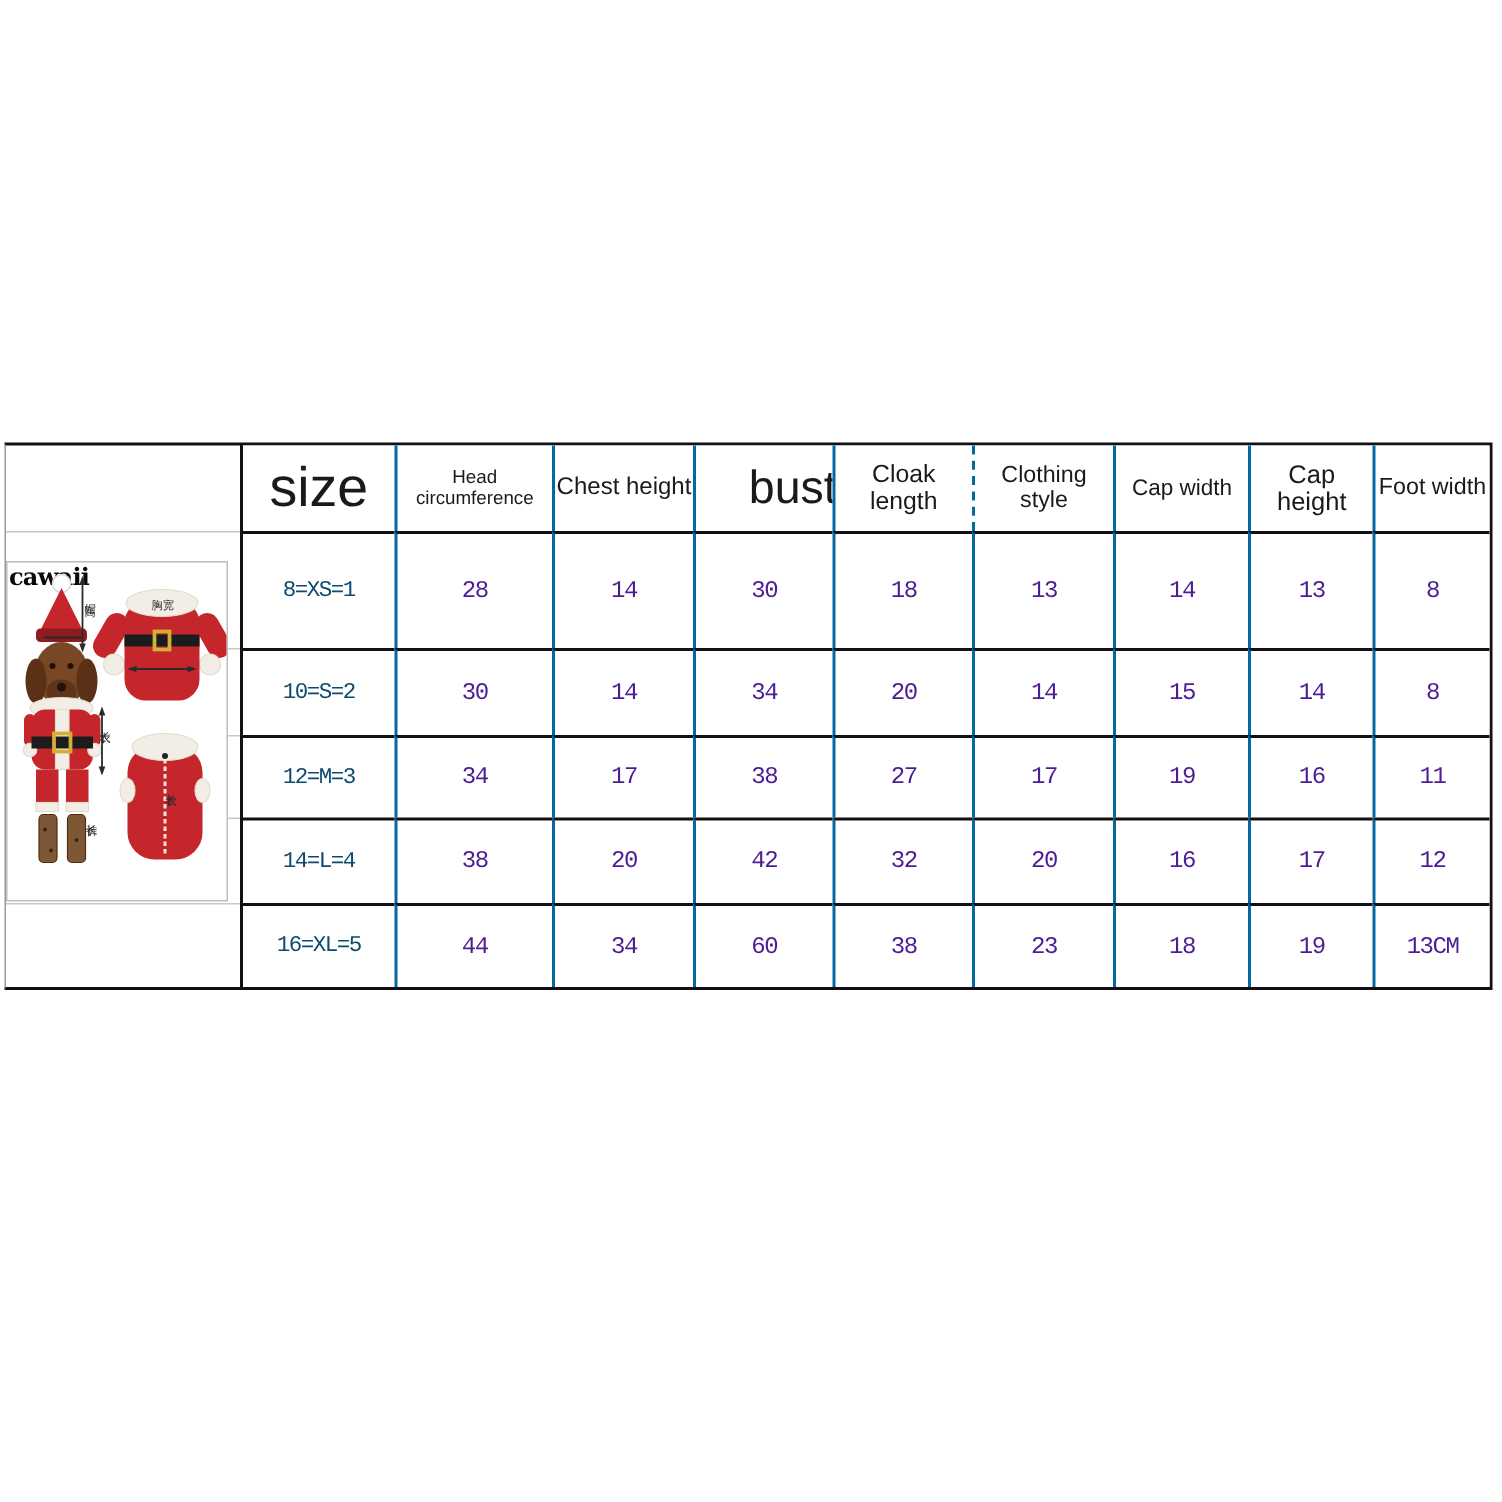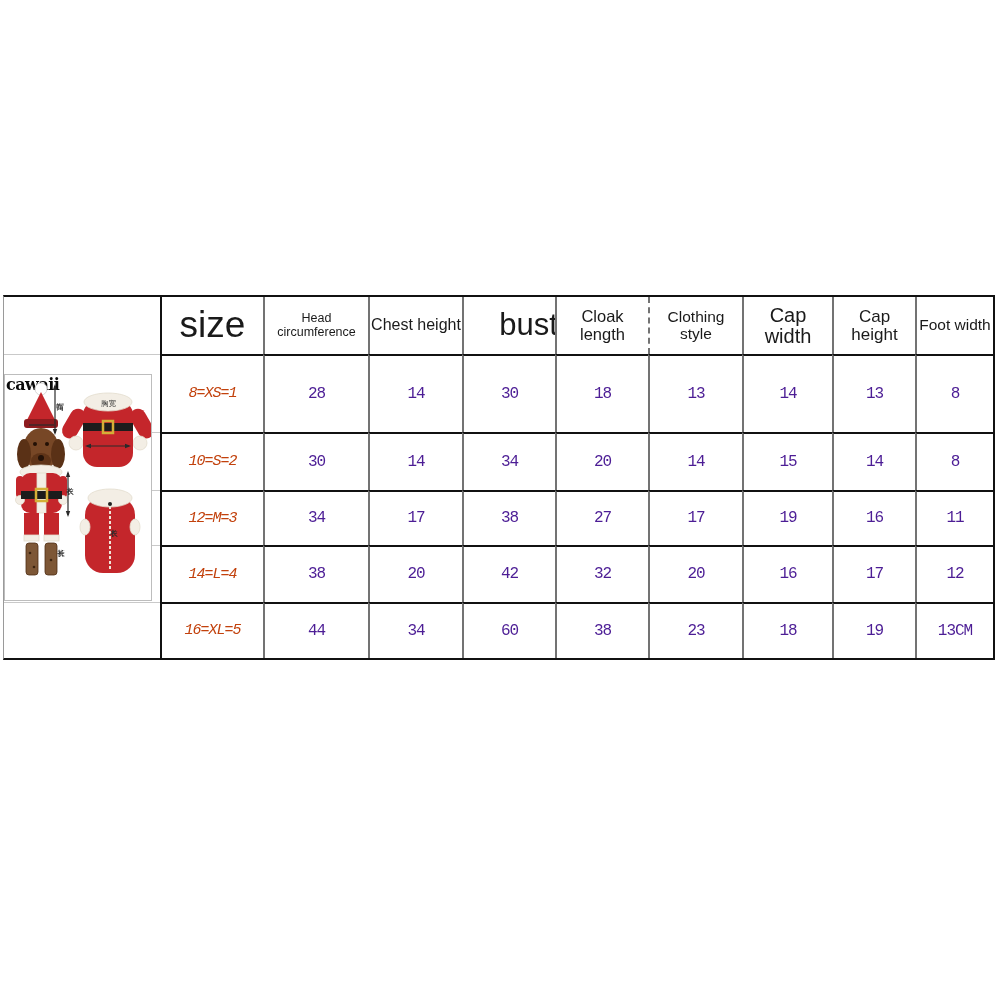--- a/index.html
+++ b/index.html
@@ -24,34 +24,34 @@
   .darkred{fill:#8e1b1f;}
   .earbrown{fill:#5a3116;}
   .boot{fill:#7d5736;stroke:#4f2f14;stroke-width:0.8;}
 
   
   .grid{position:absolute;left:160px;top:295px;width:835px;height:365px;box-sizing:border-box;
         border:2px solid #111;display:grid;background:#fff;
         grid-template-columns:101px 105px 94px 93px 93px 94px 90px 83px auto;
         grid-template-rows:57px 78px 58px 55px 57px auto;}
   .cell{display:flex;align-items:center;justify-content:center;
-        border-left:2px solid #737373;border-top:2px solid #111;
+        border-left:2px solid #0369a1;border-top:2px solid #111;
         box-sizing:border-box;text-align:center;background:#fff;line-height:1.05;}
   .cell.c0{border-left:none;text-align:center;}
   .cell.r0{border-top:none;}
   .cell.dashL{border-left-style:dashed;}
   .num{font-family:"Liberation Mono",monospace;font-size:16px;color:#4c1d95;letter-spacing:-1px;}
-  .lbl{font-family:"Liberation Mono",monospace;font-size:15px;color:#c2410c;letter-spacing:-1px;font-style:italic;}
+  .lbl{font-family:"Liberation Mono",monospace;font-size:15px;color:#0c4a6e;letter-spacing:-1px;}
   .fs-size{font-size:37px;}
   .fs-headcirc{font-size:12.5px;}
   .fs-chest{font-size:16px;}
   .fs-bust{font-size:31px;padding-left:38px;}
   .fs-cloak{font-size:16.5px;}
   .fs-style{font-size:15.5px;}
-  .fs-capw{font-size:20px;}
+  .fs-capw{font-size:15px;}
   .fs-caph{font-size:17px;}
   .fs-footw{font-size:15.5px;}
 </style>
 </head>
 <body>
 
 <div class="sheet">
 
   <div class="leftcol">
     <div class="faintline" style="top:57px"></div>

